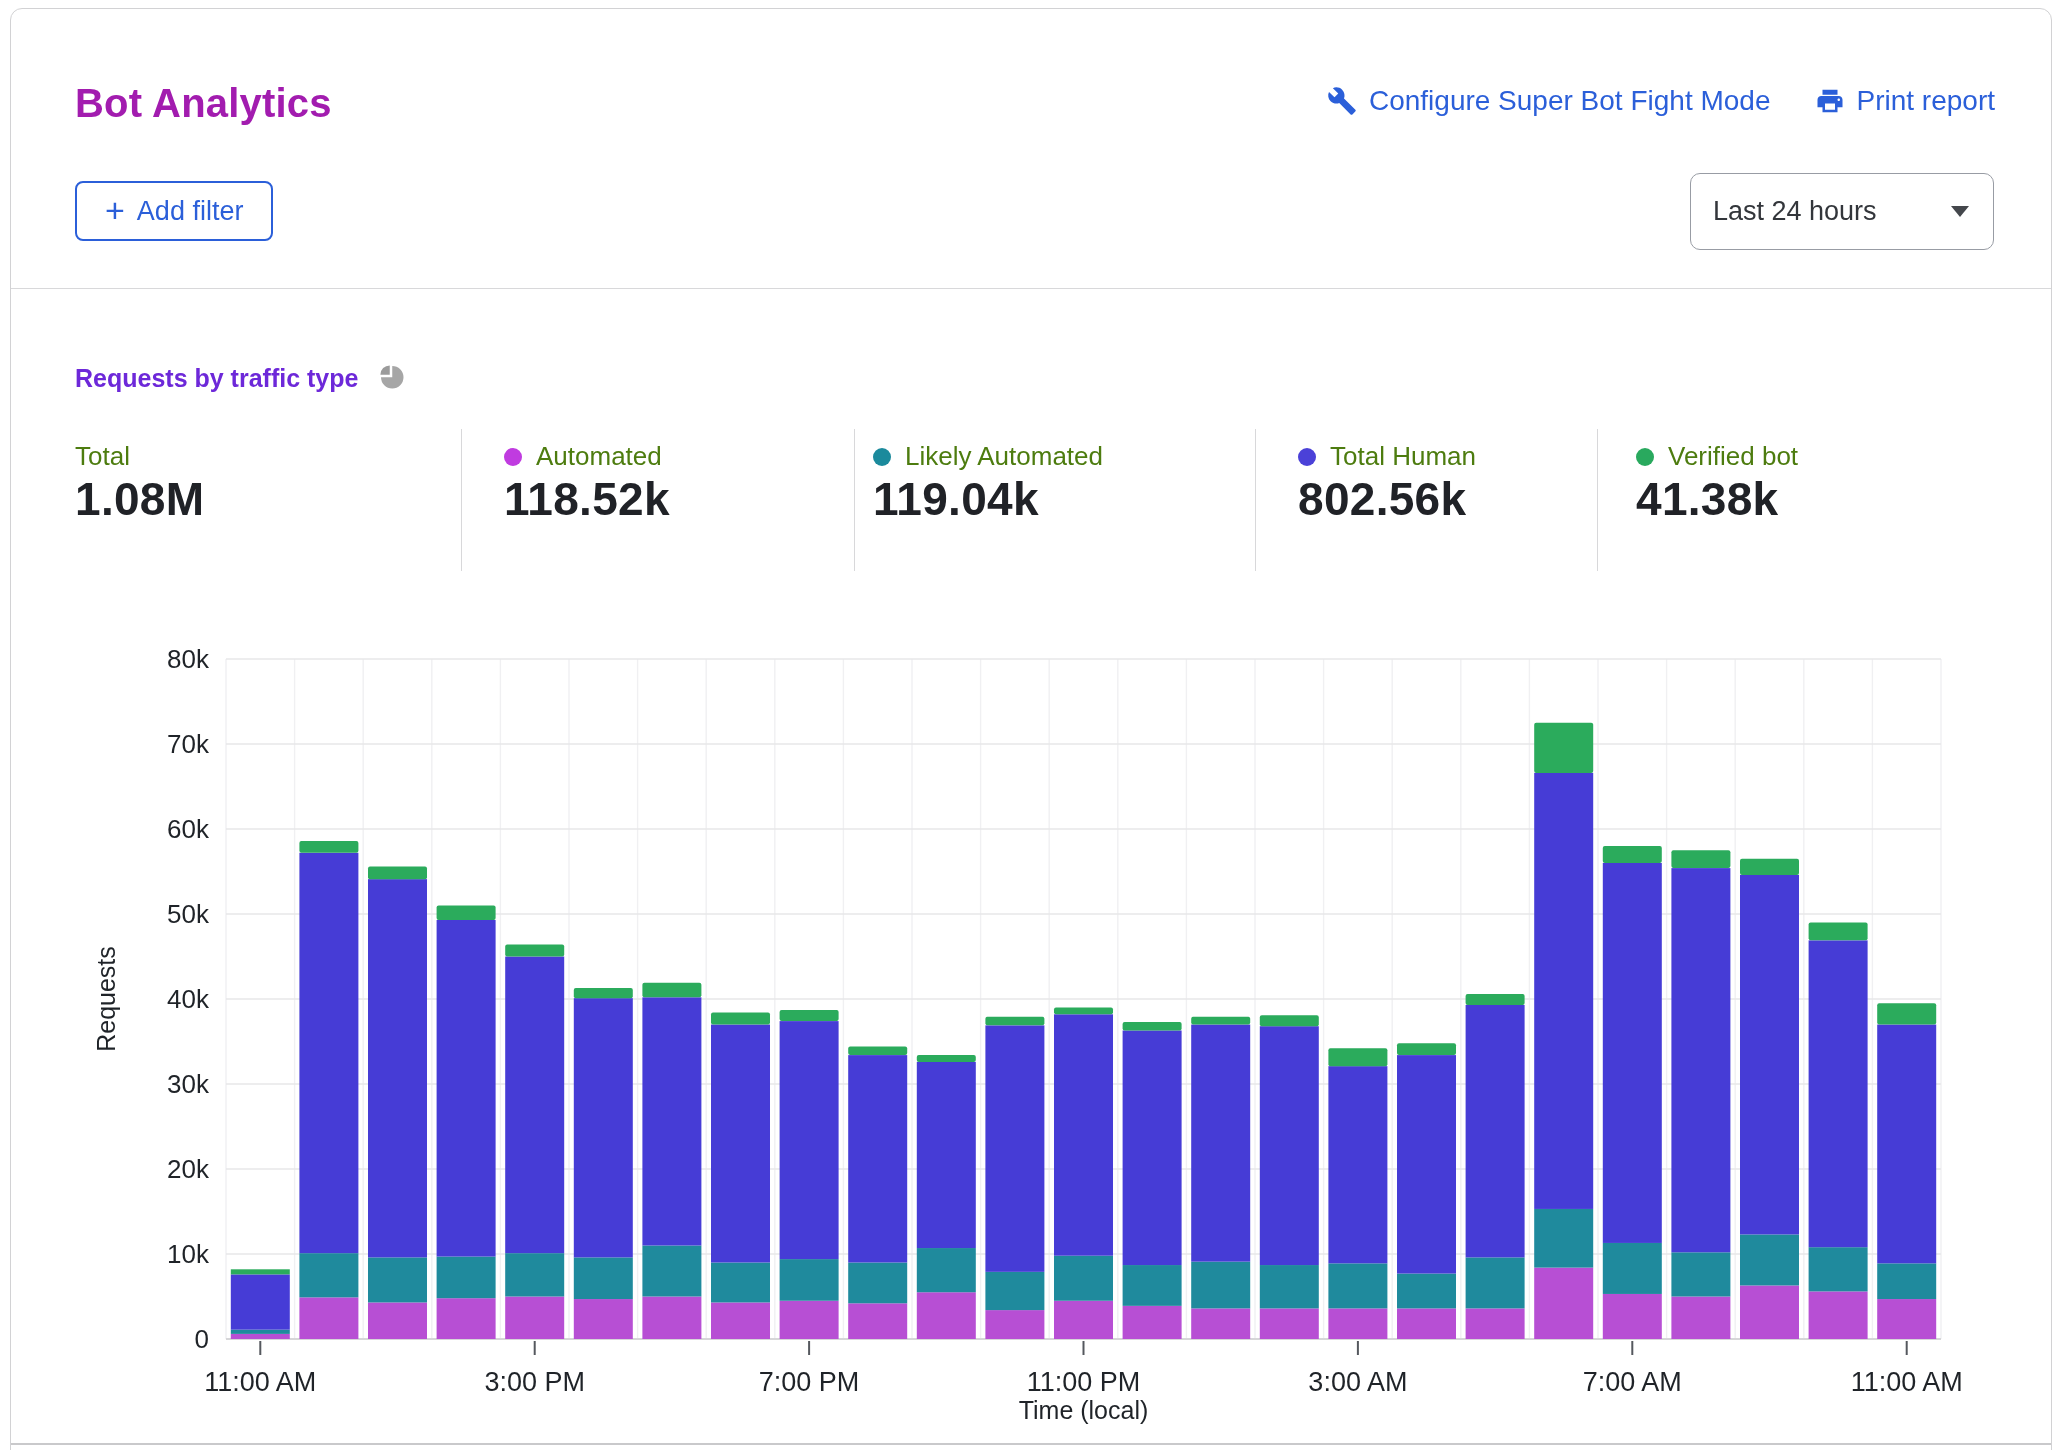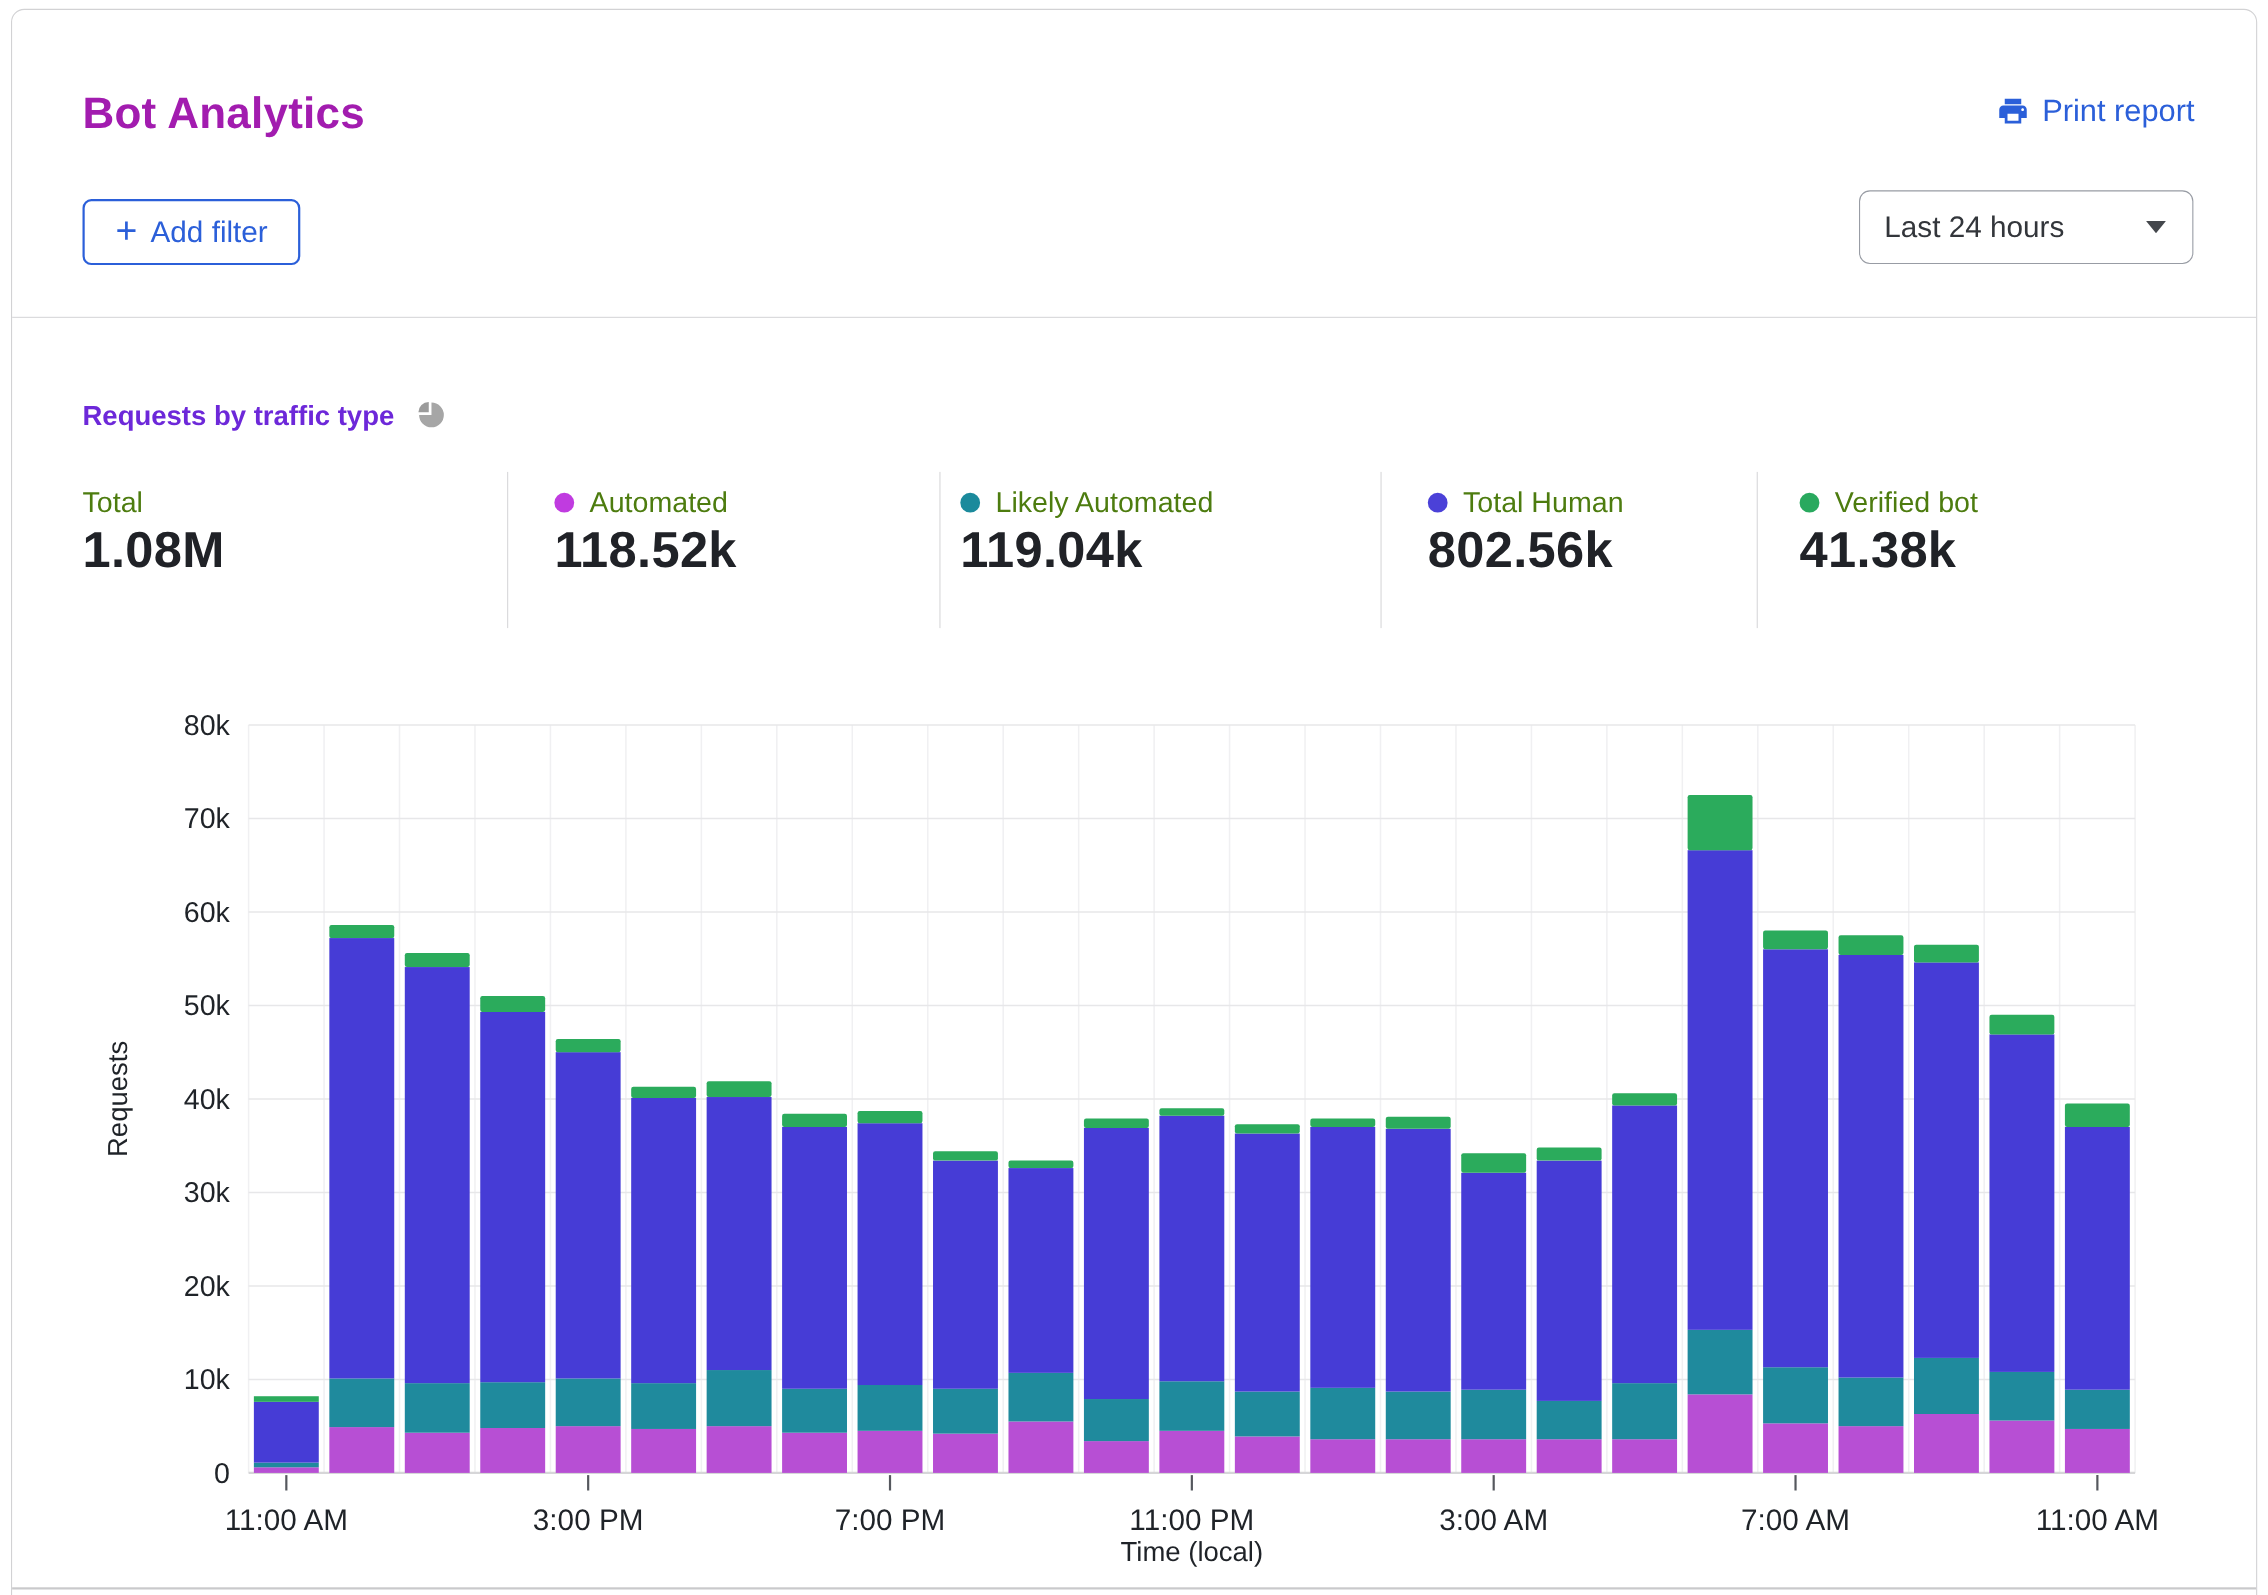--- a/index.html
+++ b/index.html
@@ -9,21 +9,21 @@
         background:#fff;border:1px solid #d2d2d4;border-radius:12px 12px 0 0;}
   
   .page-title{position:absolute;left:64px;top:72px;margin:0;font-size:40px;font-weight:700;color:#a21caf;letter-spacing:.2px;}
   .header-links{position:absolute;right:56px;top:76px;display:flex;gap:44px;align-items:center;}
   .hlink{display:flex;align-items:center;gap:12px;color:#2b5fd9;font-size:28px;text-decoration:none;cursor:pointer;}
   .hlink svg{display:block;}
   .add-filter{position:absolute;left:64px;top:172px;height:60px;display:flex;align-items:center;gap:12px;
               padding:0 28px;background:#fff;border:2px solid #2b5fd9;border-radius:8px;color:#2b5fd9;
               font-size:27px;font-family:inherit;cursor:pointer;}
   .add-filter .plus{font-size:34px;font-weight:400;line-height:1;margin-top:-3px;}
-  .tr-select{position:absolute;left:1679px;top:164px;width:304px;height:67px;border:1px solid #989ca4;
+  .tr-select{position:absolute;left:1679px;top:164px;width:304px;height:77px;border:1px solid #989ca4;
              border-radius:10px;display:flex;align-items:center;justify-content:space-between;
              padding:0 24px 0 22px;font-size:27px;color:#33363b;cursor:pointer;background:#fff;box-sizing:border-box;}
   .caret{width:0;height:0;border-left:9px solid transparent;border-right:9px solid transparent;
          border-top:11px solid #44474c;}
   .header-divider{position:absolute;left:0;top:279px;width:100%;height:0;border-top:1px solid #d8d8da;}
   
   .section-row{position:absolute;left:64px;top:352px;display:flex;align-items:center;gap:18px;}
   .section-row h2{margin:0;font-size:25px;font-weight:700;color:#6d28d9;}
   
   .stat{position:absolute;top:420px;height:142px;box-sizing:border-box;}
@@ -35,20 +35,28 @@
   .bottom-divider{position:absolute;left:0;top:1434px;width:100%;height:0;border-top:2px solid #c9c9cb;}
 </style>
 </head>
 <body>
 
 <div class="card">
 
   <h1 class="page-title">Bot Analytics</h1>
 
   <div class="header-links">
+    <a class="hlink">
+      <span>
+        <svg width="30" height="30" viewBox="0 0 24 24" fill="#2b5fd9">
+            <path d="M22.7 19l-9.1-9.1c.9-2.3.4-5-1.5-6.9-2-2-5-2.4-7.4-1.3L9 6 6 9 1.6 4.7C.4 7.1.9 10.1 2.9 12.1c1.9 1.9 4.6 2.4 6.9 1.5l9.1 9.1c.4.4 1 .4 1.4 0l2.3-2.3c.5-.4.5-1.1.1-1.4z"></path>
+          </svg>
+      </span>
+      <span>Configure Super Bot Fight Mode</span>
+    </a>
     <a class="hlink">
       <span>
         <svg width="30" height="30" viewBox="0 0 24 24" fill="#2b5fd9">
             <path d="M19 8H5c-1.66 0-3 1.34-3 3v6h4v4h12v-4h4v-6c0-1.66-1.34-3-3-3zm-3 11H8v-5h8v5zm3-7c-.55 0-1-.45-1-1s.45-1 1-1 1 .45 1 1-.45 1-1 1zm-1-9H6v4h12V3z"></path>
           </svg>
       </span>
       <span>Print report</span>
     </a>
   </div>
 

